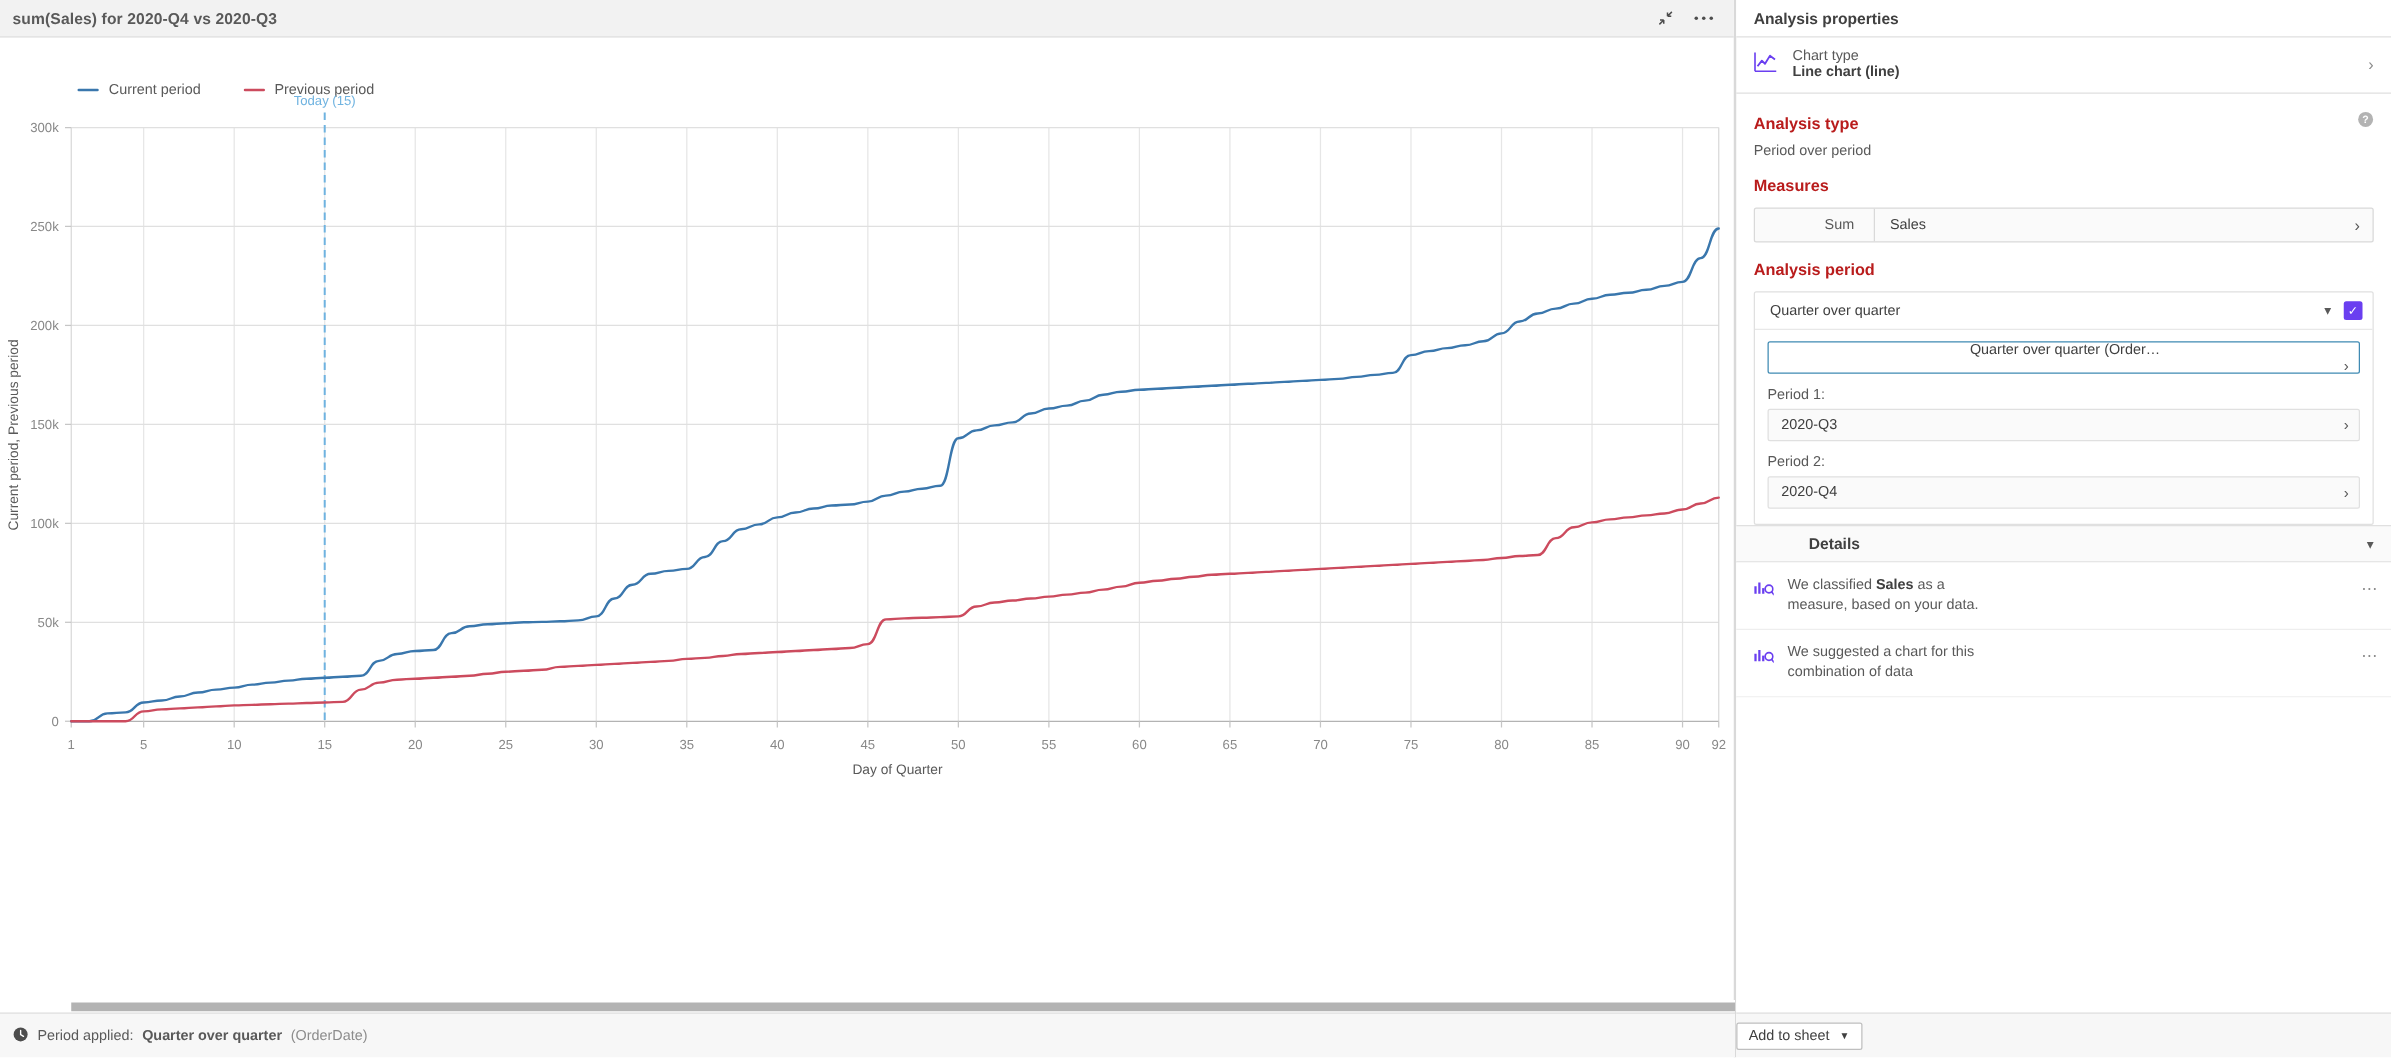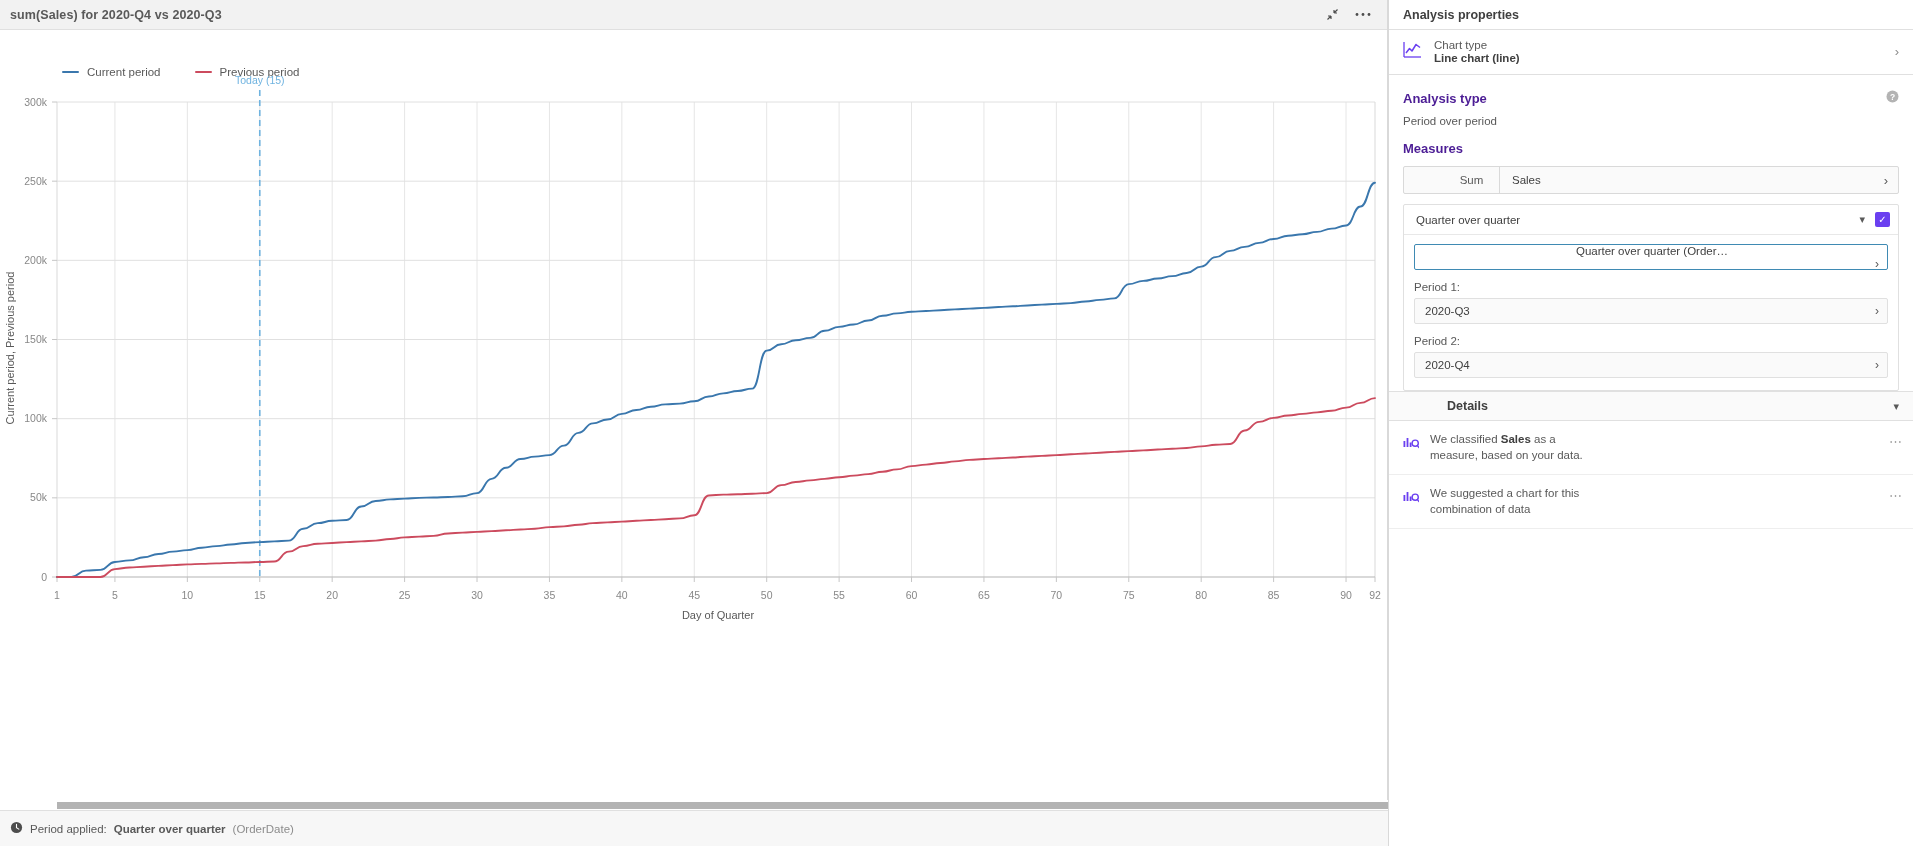--- a/index.html
+++ b/index.html
@@ -92,21 +92,21 @@
   .ct-text { display: flex; flex-direction: column; gap: 1px; }
   .ct-label { font-size: 11.5px; color: #595959; }
   .ct-value { font-size: 11.5px; color: #404040; font-weight: bold; }
   .ct-chevron { margin-left: auto; color: #8c8c8c; font-size: 13px; }
 
   .section { padding: 0 14px; }
   .section-head {
     display: flex; align-items: center;
     margin-top: 14px; margin-bottom: 8px;
   }
-  .section-title { font-size: 13px; color: #4c1d95; font-weight: bold; }
+  .section-title { font-size: 13px; color: #b91c1c; font-weight: bold; }
   .help-icon { margin-left: auto; }
   .section-text { font-size: 11.5px; color: #595959; }
 
   .measure-pill {
     margin-top: 10px;
     display: flex; align-items: stretch;
     border: 1px solid #d9d9d9; border-radius: 2px;
     background: #fafafa; height: 28px; cursor: pointer; padding-left: 40px;
   }
   .measure-agg {
@@ -380,20 +380,23 @@
         <span class="section-title">Measures</span>
       </div>
       <div class="measure-pill">
         <span class="measure-agg">Sum</span>
         <span class="measure-field">Sales</span>
         <span class="measure-chevron">›</span>
       </div>
     </div>
 
     <div class="section">
+      <div class="section-head">
+        <span class="section-title">Analysis period</span>
+      </div>
       <div class="period-box">
         <div class="period-select-row">
           <span class="period-select-label">Quarter over quarter</span>
           <span class="ps-caret">▾</span>
           <span class="ps-check">✓</span>
         </div>
         <div class="period-inner">
           <div class="qoq-btn">
             <span>Quarter over quarter (Order…</span>
             <span class="chev">›</span>
@@ -446,14 +449,20 @@
         </span>
         <span class="detail-text">
           <span>We suggested a chart for this combination of data</span><b></b><span></span>
         </span>
         <span class="detail-more">⋯</span>
       </div>
     </div>
 
     <div id="props-filler"></div>
 
+    <div id="props-footer">
+      <div id="add-to-sheet">
+        <span>Add to sheet</span>
+        <span class="caret">▼</span>
+      </div>
+    </div>
   </div>
 </div>
 
 </body></html>

